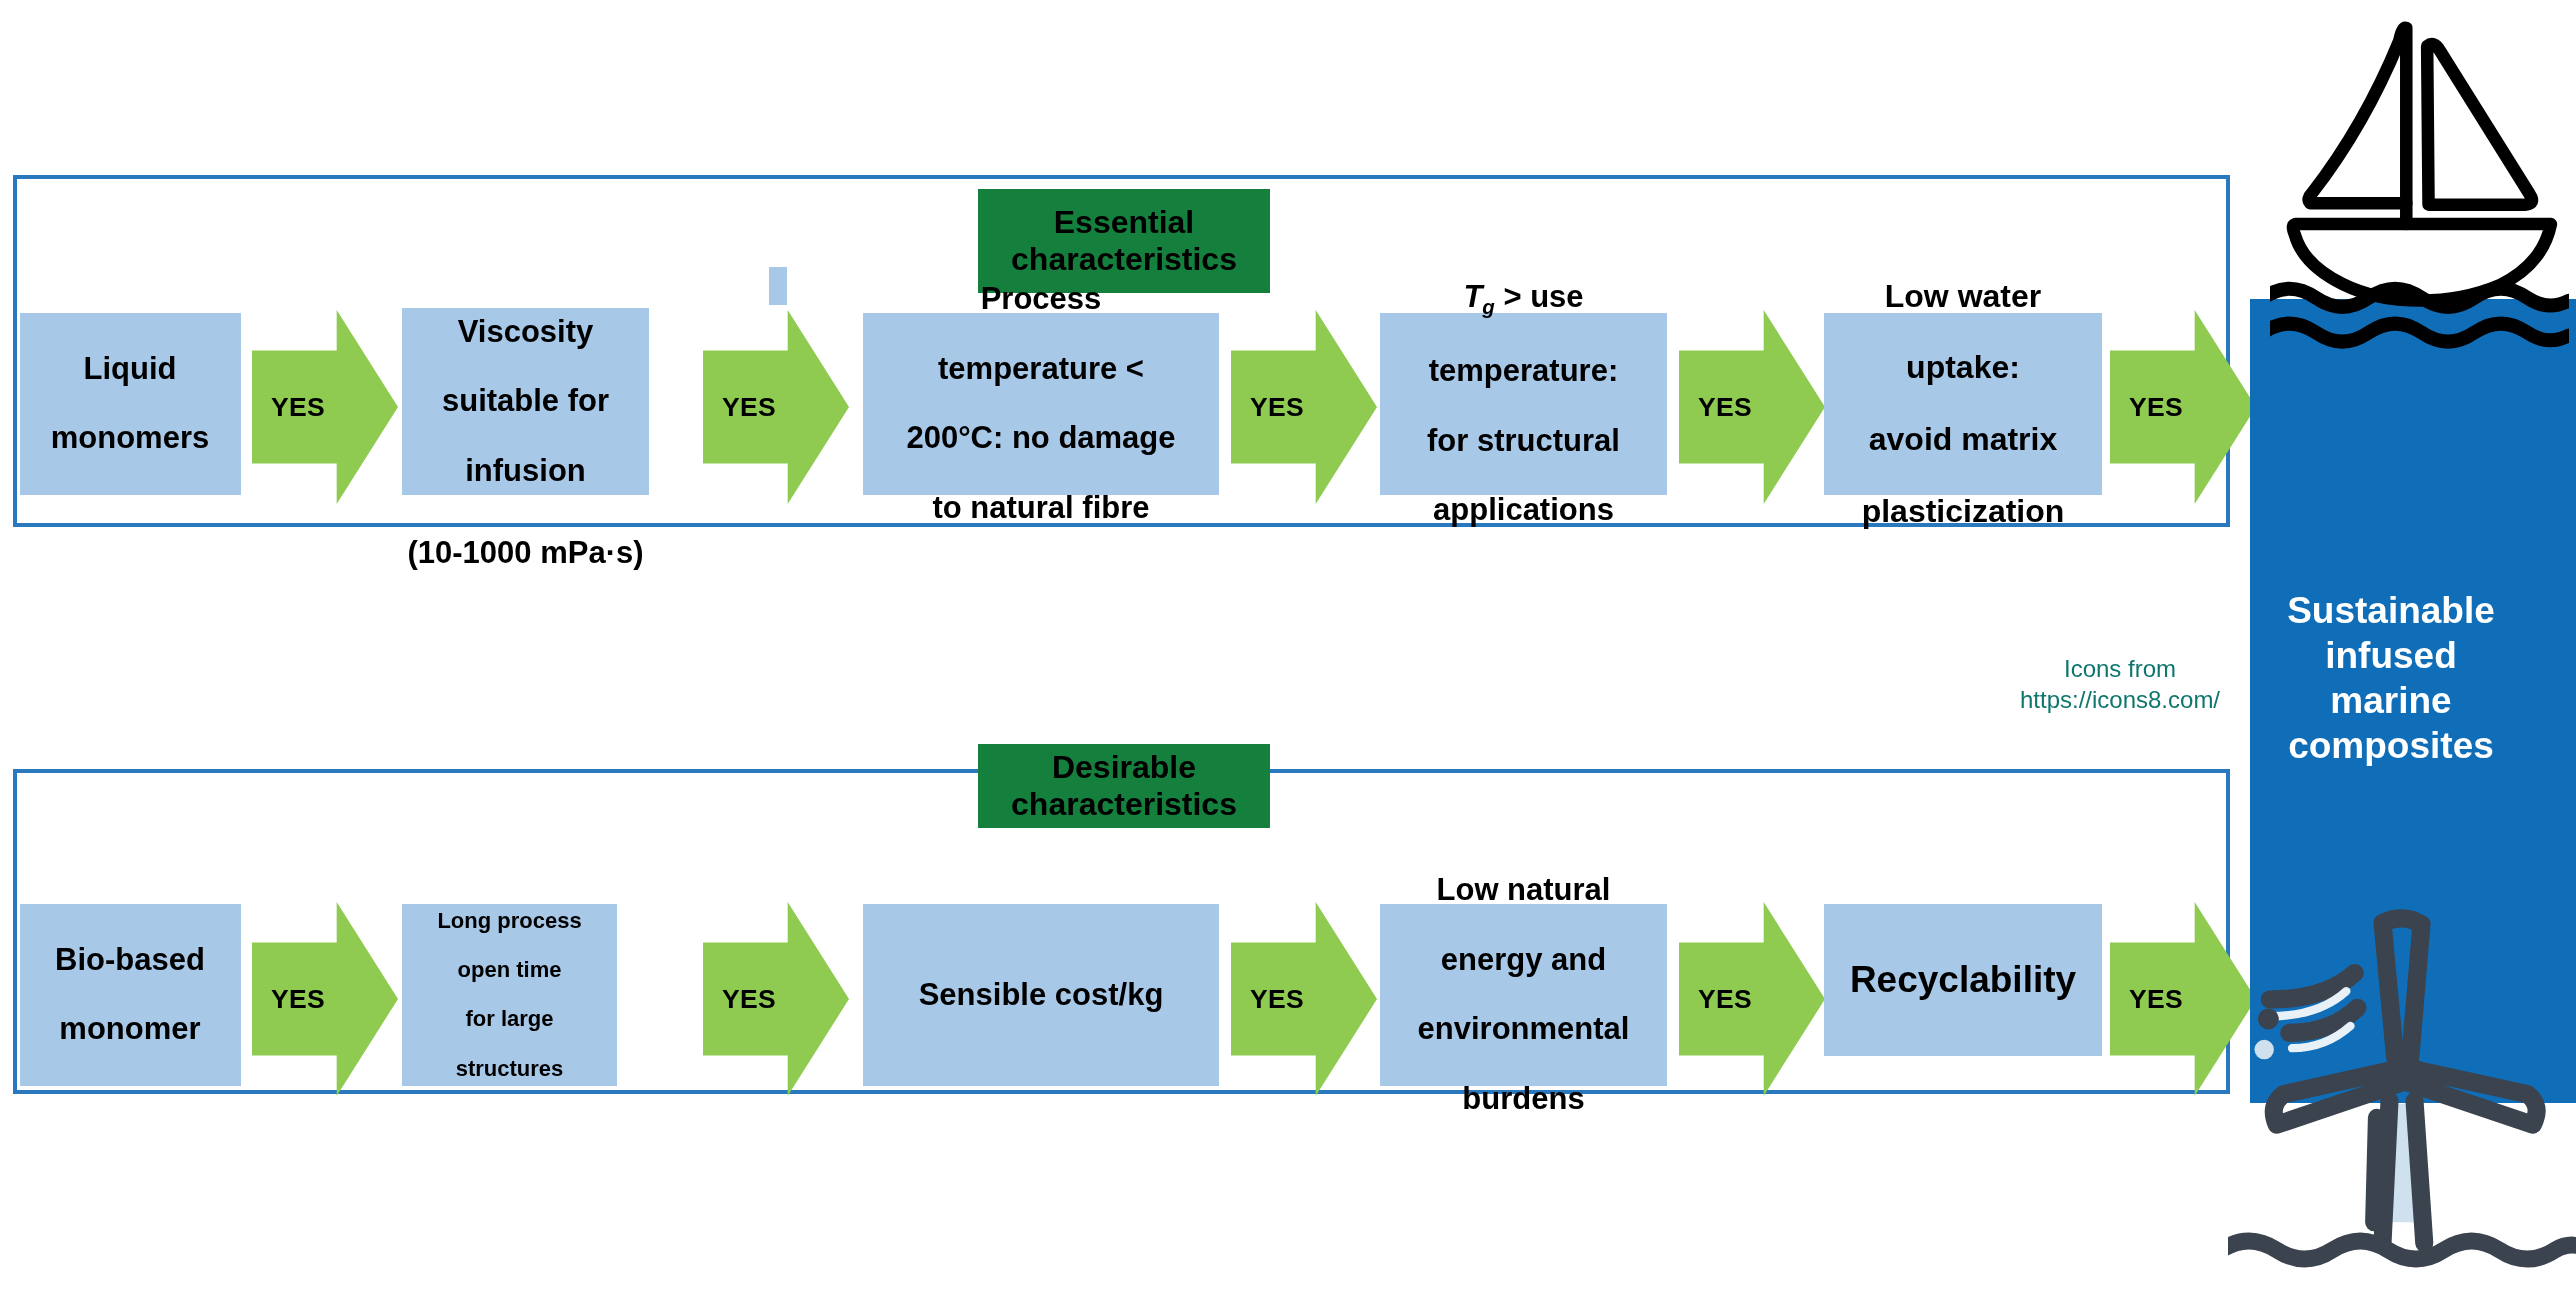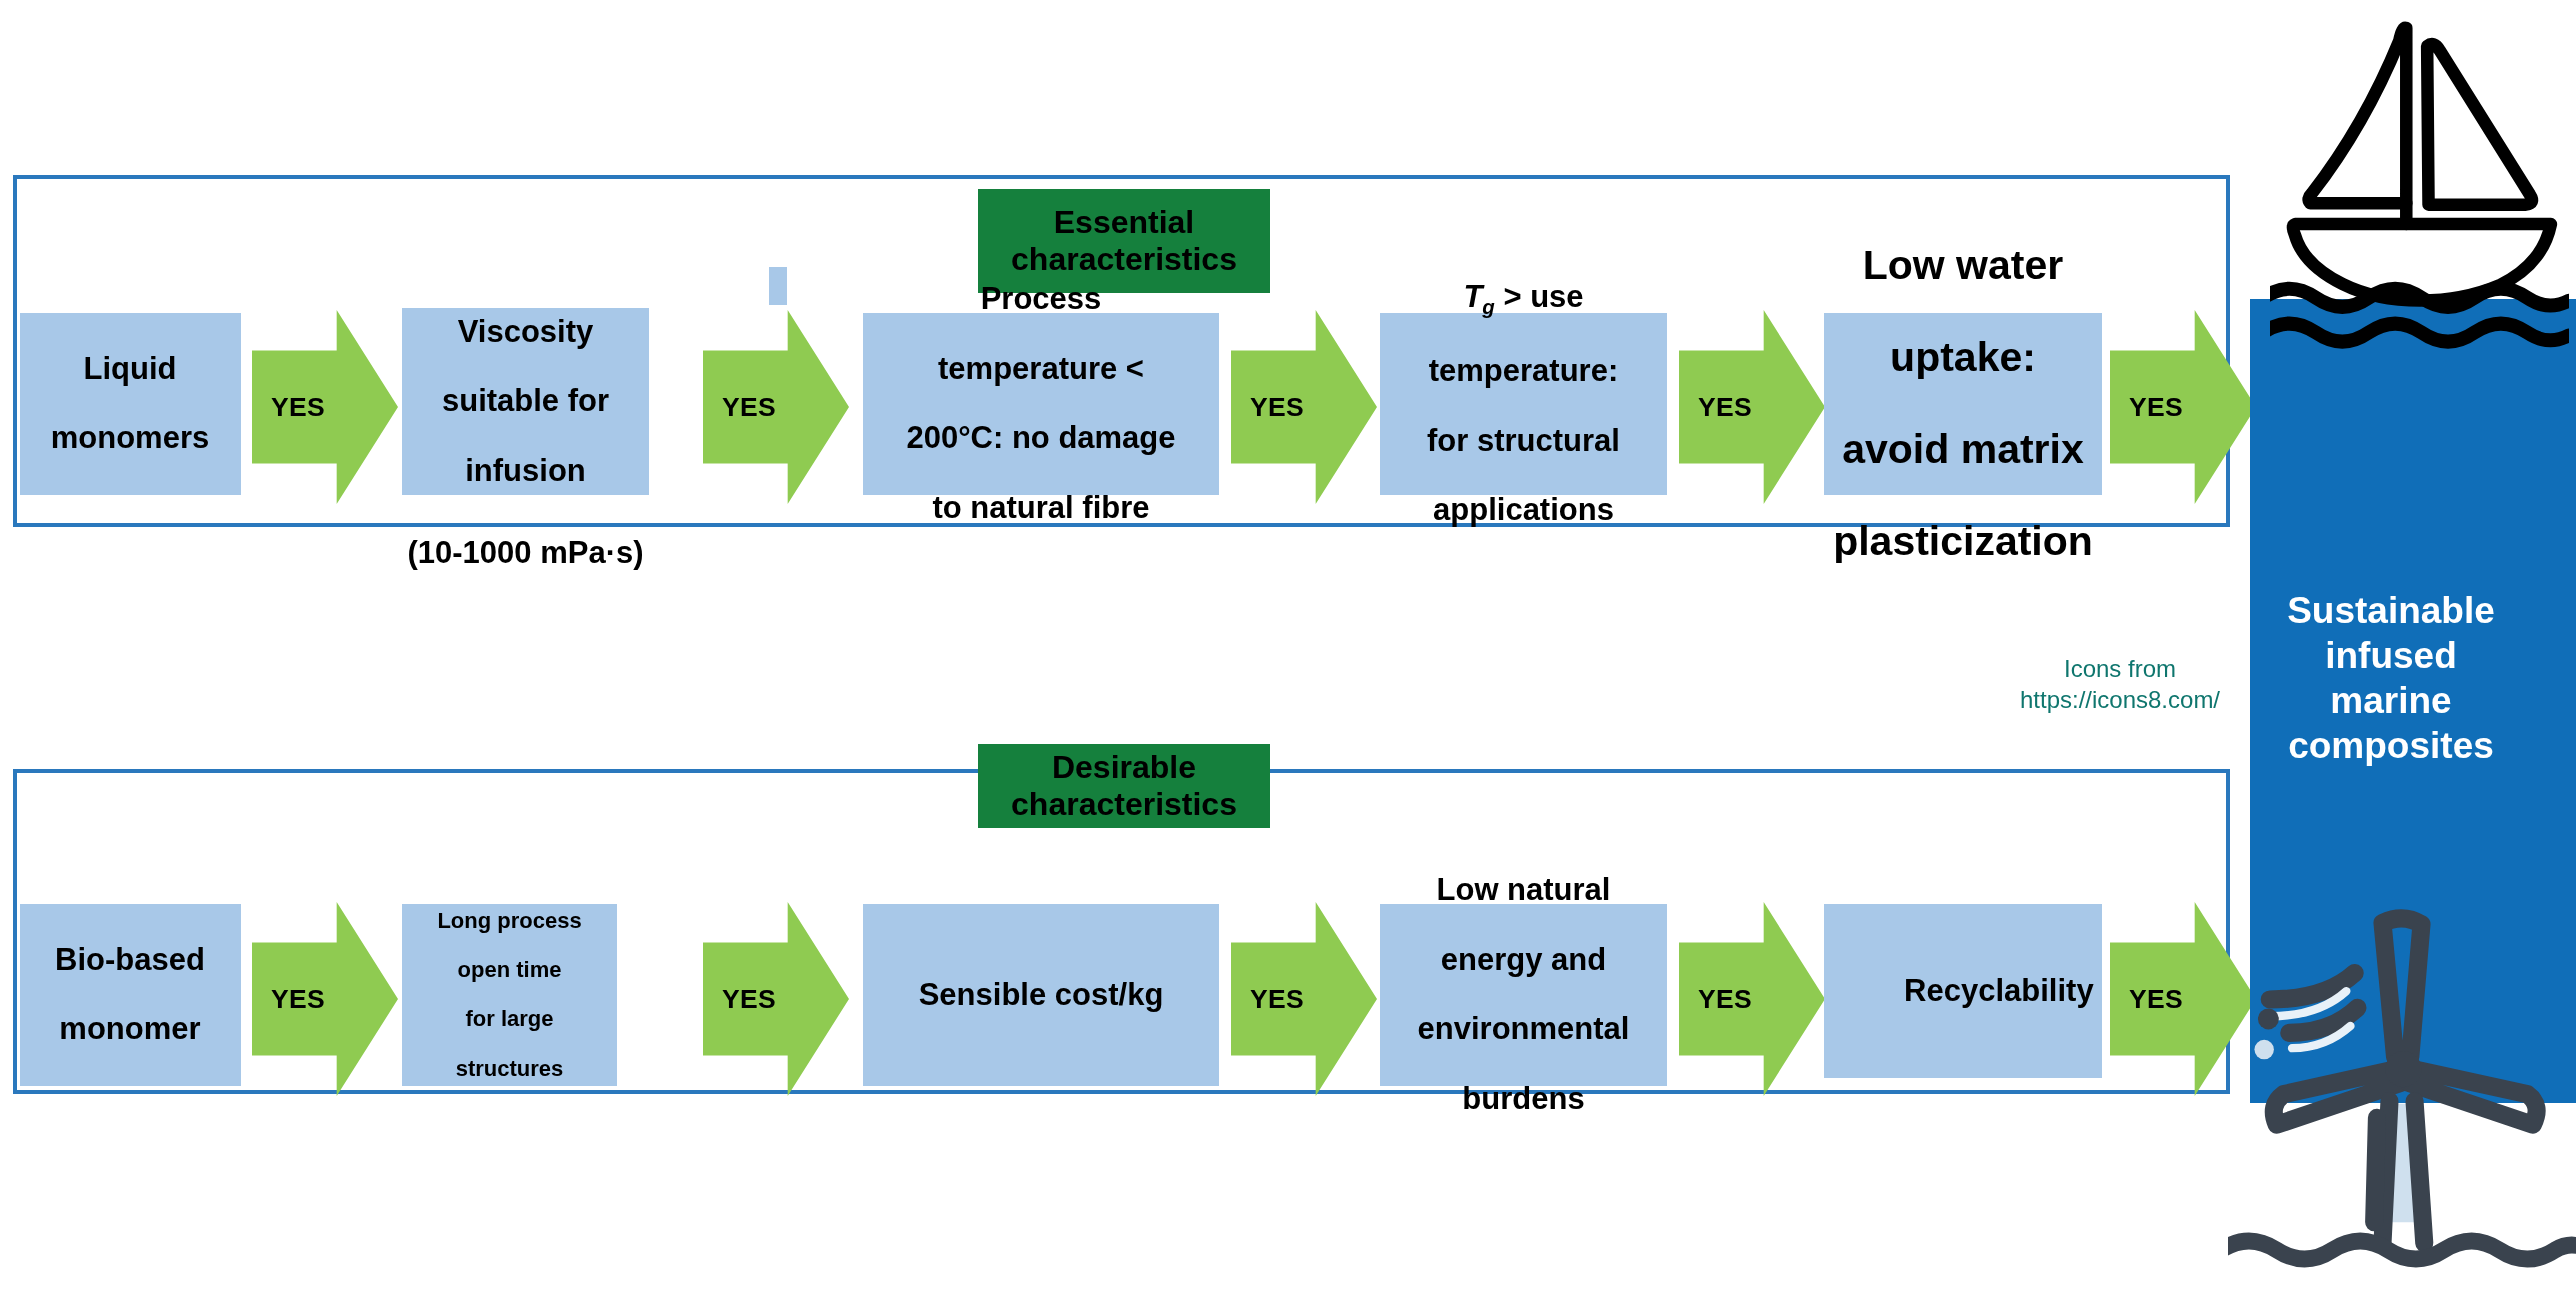--- a/index.html
+++ b/index.html
@@ -135,21 +135,21 @@
 
   <div class="arrow" style="left:1679px;top:306px;width:146px;height:202px;">
     <svg viewBox="0 0 100 100" preserveAspectRatio="none">
       <polygon points="0,22 58,22 58,2 100,50 58,98 58,78 0,78" fill="#8fcb51"></polygon>
     </svg>
     <div class="yeslabel">
         <span>YES</span>
       </div>
   </div>
 
-  <div class="fbox" style="left:1824px;top:313px;width:278px;height:182px;font-size:41px;">
+  <div class="fbox" style="left:1824px;top:313px;width:278px;height:182px;font-size:32px;">
     <span>
       <span>Low water</span><br>
       <span>uptake:</span><br>
       <span>avoid matrix</span><br>
       <span>plasticization</span>
     </span>
   </div>
 
   <div class="arrow" style="left:2110px;top:306px;width:146px;height:202px;">
     <svg viewBox="0 0 100 100" preserveAspectRatio="none">
@@ -229,21 +229,21 @@
 
   <div class="arrow" style="left:1679px;top:898px;width:146px;height:202px;">
     <svg viewBox="0 0 100 100" preserveAspectRatio="none">
       <polygon points="0,22 58,22 58,2 100,50 58,98 58,78 0,78" fill="#8fcb51"></polygon>
     </svg>
     <div class="yeslabel">
         <span>YES</span>
       </div>
   </div>
 
-  <div class="fbox" style="left:1824px;top:904px;width:278px;height:174px;font-size:31px;justify-content:flex-end;">
+  <div class="fbox" style="left:1824px;top:904px;width:278px;height:152px;font-size:37px;">
     <span>
       <span>Recyclability</span>
     </span>
   </div>
 
   <div class="arrow" style="left:2110px;top:898px;width:146px;height:202px;">
     <svg viewBox="0 0 100 100" preserveAspectRatio="none">
       <polygon points="0,22 58,22 58,2 100,50 58,98 58,78 0,78" fill="#8fcb51"></polygon>
     </svg>
     <div class="yeslabel">

